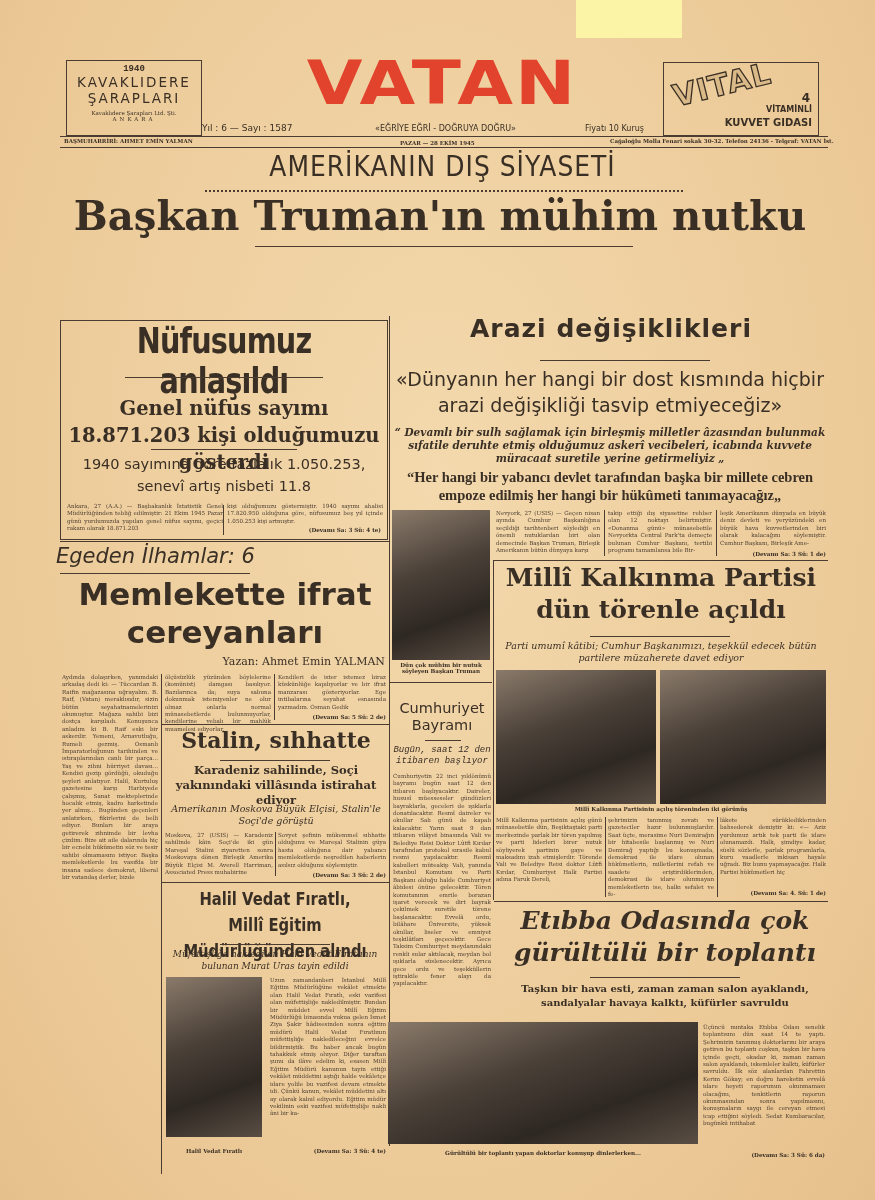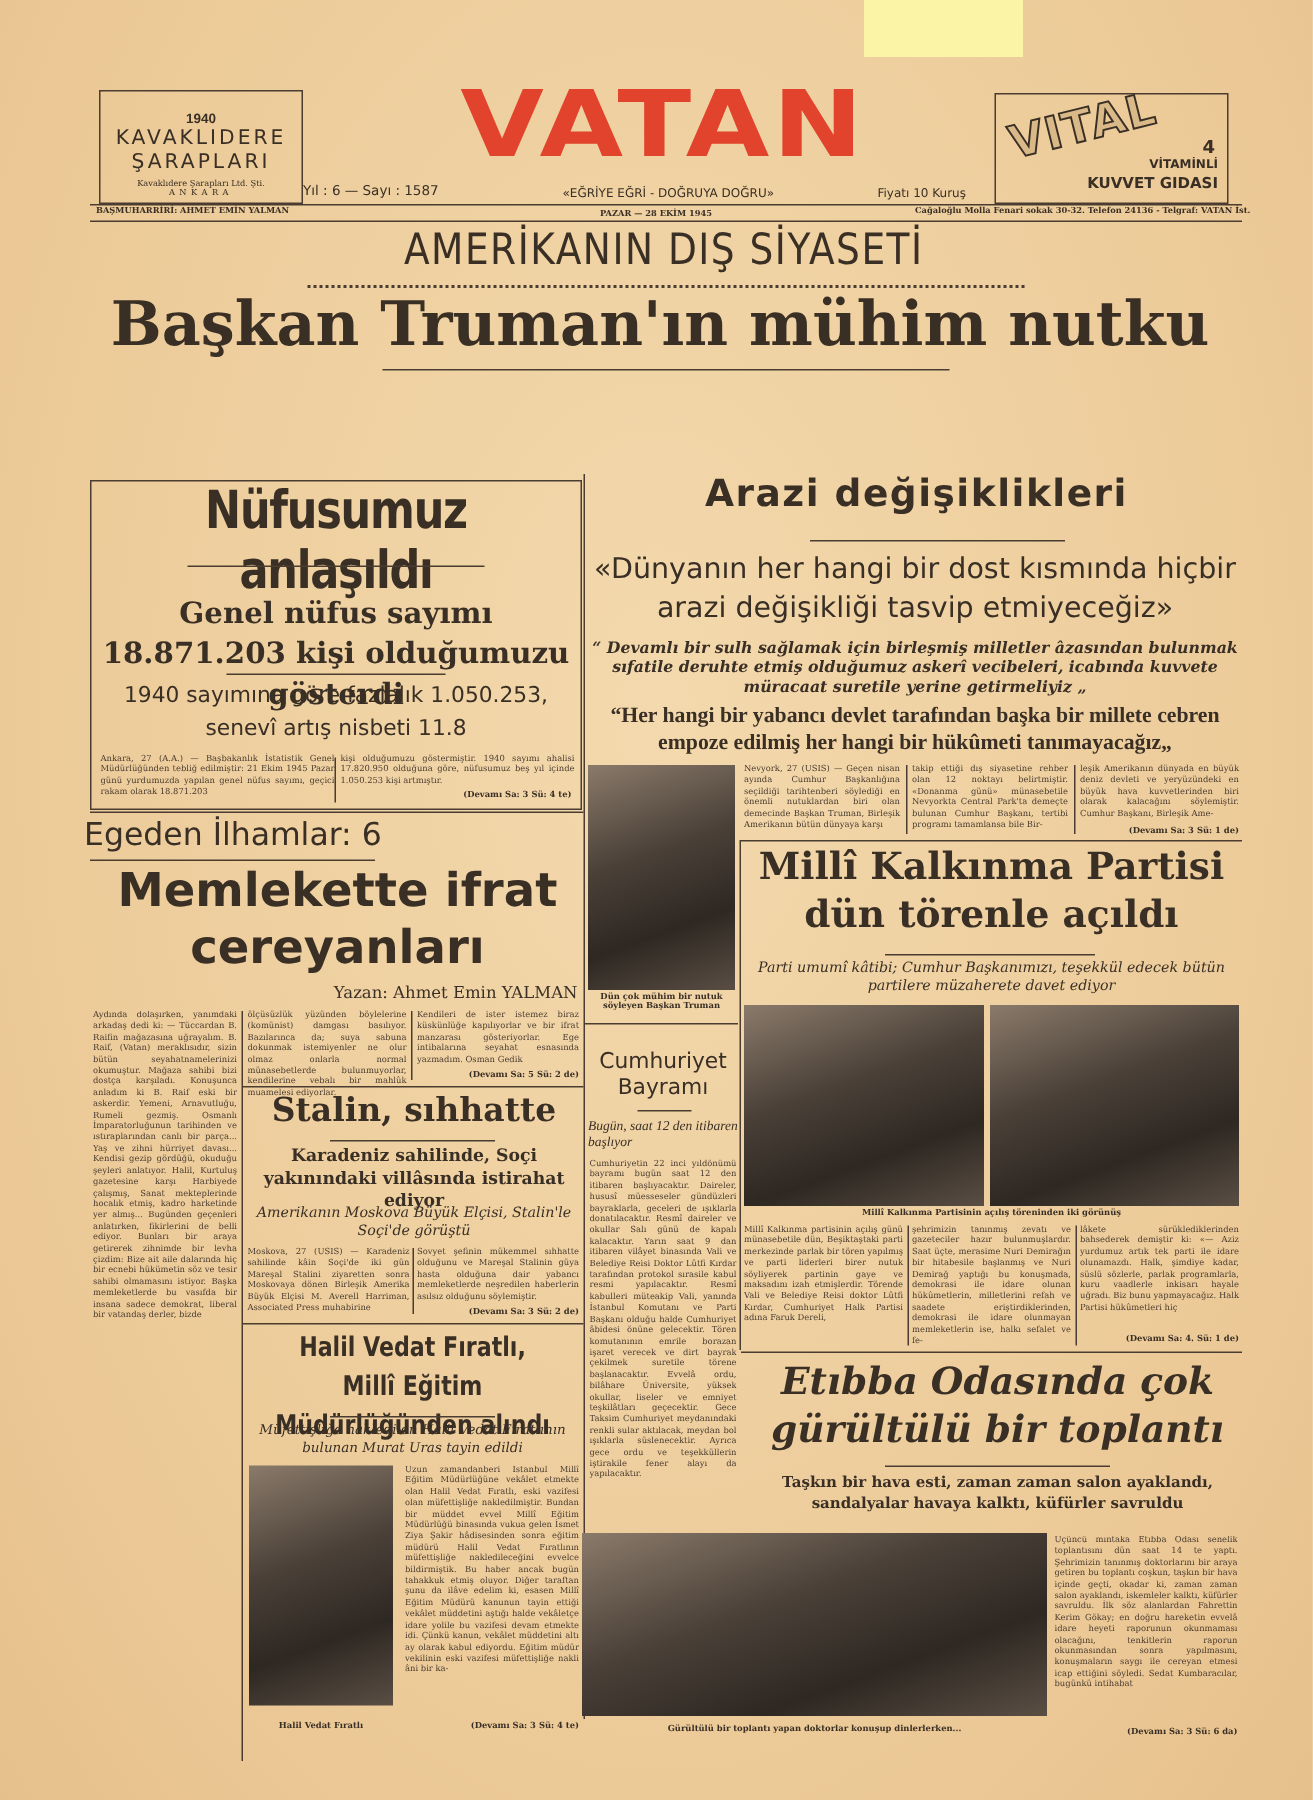--- a/index.html
+++ b/index.html
@@ -14,21 +14,21 @@
     position:absolute; left:0; top:0; width:875px; height:1200px;
     background: radial-gradient(ellipse at 50% 40%, #f3d9ad 0%, #ecca98 70%, #e6c08c 100%);
   }
   .sticky { position:absolute; left:576px; top:0; width:106px; height:38px; background:#fbf3a6; }
   .abs { position:absolute; }
   .hr { position:absolute; height:0; border-top:1.5px solid #4a3c30; }
   .vr { position:absolute; width:0; border-left:1px solid #4a3c30; }
 
   
   .ad-left { left:66px; top:60px; width:134px; height:74px; border:1.5px solid #4a3c30; text-align:center; }
-  .ad-left .yr { font-family:Liberation Sans, sans-serif; font-weight:bold; font-size:9px; margin-top:13px; }
+  .ad-left .yr { font-family:Liberation Mono, monospace; font-weight:bold; font-size:9px; margin-top:3px; }
   .ad-left .nm { font-family:"DejaVu Sans",sans-serif; font-size:13.5px; letter-spacing:2px; line-height:16px; }
   .ad-left .sm { font-size:5.5px; margin-top:4px; }
   .ad-left .sm2 { font-size:5.5px; letter-spacing:3px; }
   .logo { left:262px; top:48px; width:360px; text-align:center; font-family:"DejaVu Sans",sans-serif; font-weight:bold; font-size:72px; color:#e2432c; letter-spacing:2px; line-height:70px; transform:scaleY(0.85); }
   .ad-right { left:663px; top:62px; width:154px; height:72px; border:1.5px solid #4a3c30; }
   .vital { position:absolute; left:8px; top:4px; font-family:"DejaVu Sans",sans-serif; font-weight:bold; font-size:30px; color:#d9b987; -webkit-text-stroke:1.3px #3a2f25; transform:rotate(-14deg); letter-spacing:1px; }
   .vit4 { position:absolute; right:8px; top:28px; font-family:"DejaVu Sans",sans-serif; font-weight:bold; font-size:12px; }
   .vitlin { position:absolute; right:6px; top:42px; font-family:"DejaVu Sans",sans-serif; font-weight:bold; font-size:8px; }
   .kuv { position:absolute; right:6px; top:54px; font-family:"DejaVu Sans",sans-serif; font-weight:bold; font-size:10px; }
   .mh-line { font-family:"DejaVu Sans",sans-serif; font-size:9px; top:123px; }
@@ -51,34 +51,34 @@
 
   
   .arazi { left:396px; top:314px; width:430px; text-align:center; font-family:"DejaVu Sans",sans-serif; font-weight:bold; font-size:25px; letter-spacing:1px; }
   .ar-q { left:392px; top:366px; width:436px; text-align:center; font-family:"DejaVu Sans",sans-serif; font-size:19px; line-height:26px; }
   .ar-it { left:392px; top:426px; width:436px; text-align:center; font-family:"DejaVu Serif",serif; font-style:italic; font-weight:bold; font-size:10.5px; line-height:13px; }
   .ar-q2 { left:392px; top:468px; width:436px; text-align:center; font-family:"Liberation Serif",serif; font-weight:bold; font-size:14.5px; line-height:18px; }
 
   .photo { background:linear-gradient(160deg,#8a7a6a 0%,#4a4038 40%,#2e2822 70%,#5a4e44 100%); }
   .cap { font-family:"DejaVu Serif",serif; font-weight:bold; font-size:5.6px; text-align:center; }
 
-  .egeden { left:56px; top:544px; font-family:"DejaVu Sans",sans-serif; font-size:21px; }
+  .egeden { left:56px; top:544px; font-family:"DejaVu Sans",sans-serif; font-size:21px;font-style:italic; }
   .memle { left:60px; top:575px; width:330px; text-align:center; font-family:"DejaVu Sans",sans-serif; font-weight:bold; font-size:31px; line-height:38px; }
   .yazan { left:180px; top:655px; width:205px; text-align:right; font-family:"DejaVu Serif",serif; font-size:11px; }
   .stalin { left:165px; top:727px; width:222px; text-align:center; font-family:"DejaVu Serif",serif; font-weight:bold; font-size:22px; }
   .stalin-sub { left:165px; top:763px; width:222px; text-align:center; font-family:"DejaVu Serif",serif; font-weight:bold; font-size:11.5px; line-height:15px; }
   .stalin-it { left:165px; top:803px; width:222px; text-align:center; font-family:"DejaVu Serif",serif; font-style:italic; font-size:9.5px; line-height:12px; }
   .halil { left:160px; top:886px; width:230px; text-align:center; font-family:"DejaVu Sans",sans-serif; font-weight:bold; font-size:18px; line-height:26px; transform:scaleX(0.82); }
   .halil-it { left:160px; top:948px; width:230px; text-align:center; font-family:"DejaVu Serif",serif; font-style:italic; font-size:9px; line-height:12px; }
 
   .milli { left:494px; top:562px; width:334px; text-align:center; font-family:"DejaVu Serif",serif; font-weight:bold; font-size:25px; line-height:32px; }
   .milli-it { left:494px; top:640px; width:334px; text-align:center; font-family:"DejaVu Serif",serif; font-style:italic; font-size:9.5px; line-height:12px; }
 
   .cumh { left:392px; top:700px; width:100px; text-align:center; font-family:"DejaVu Sans",sans-serif; font-size:14.5px; line-height:17px; }
-  .cumh-it { left:392px; top:745px; width:100px; text-align:left; font-family:Liberation Serif, serif; font-style:italic; font-size:9px; line-height:11px; }
+  .cumh-it { left:392px; top:745px; width:100px; text-align:center; font-family:Liberation Mono, monospace; font-style:italic; font-size:9px; line-height:11px; }
 
   .etibba { left:500px; top:905px; width:330px; text-align:center; font-family:"DejaVu Serif",serif; font-style:italic; font-weight:bold; font-size:25px; line-height:32px; }
   .etibba-sub { left:500px; top:982px; width:330px; text-align:center; font-family:"DejaVu Serif",serif; font-weight:bold; font-size:10px; line-height:14px; }
 </style>
 </head>
 <body>
 
 <div class="page">
 
   <div class="sticky"></div>

